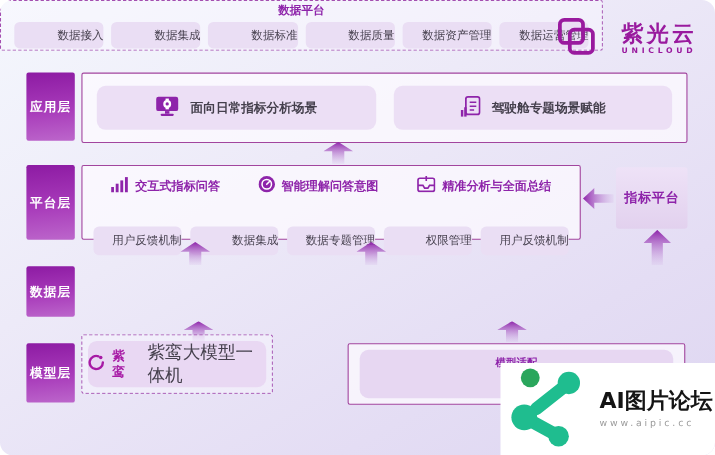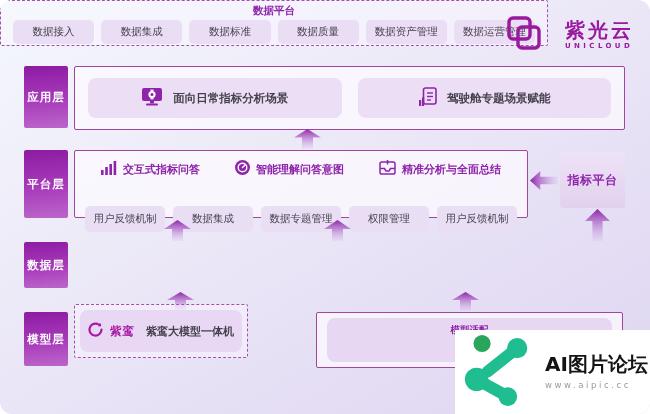--- a/index.html
+++ b/index.html
@@ -27,35 +27,35 @@
         border:1px solid #a2459e;border-radius:2px;gap:28px;}
   .box-app{left:74px;top:66px;width:551px;height:64px;display:flex;gap:16px;padding:11px 13px;}
   .app-card{flex:1;background:#ecdff5;border-radius:8px;display:flex;align-items:center;justify-content:center;
             gap:10px;font-size:11.5px;font-weight:bold;color:#45404d;}
 
   .box-platform{left:74px;top:150px;width:454px;height:68px;display:flex;flex-direction:column;
                 justify-content:space-between;padding:9px 10px 8px 10px;}
   .feature-row{display:flex;justify-content:space-between;align-items:center;padding:0 16px;}
   .feature{display:flex;align-items:center;gap:6px;color:#8e24aa;font-weight:bold;font-size:11px;}
   .chip-row{display:flex;gap:8px;}
-  .chip{flex:1;background:#eadef4;border-radius:5px;padding:6px 0;text-align:center;
+  .chip{flex:1;background:#eadef4;border-radius:5px;padding:6px 0;text-align:right;
         font-size:10.5px;color:#47414f;}
 
   .box-data{left:74px;top:242px;width:548px;height:46px;background:rgba(251,248,254,.45);
             border:1.5px dashed #a44fb0;border-radius:2px;box-sizing:border-box;padding:3px 12px 0 12px;}
   .data-title{text-align:center;font-size:10.5px;font-weight:bold;color:#8e24aa;line-height:1.2;}
   .data-chips{display:flex;gap:7px;margin-top:3px;}
   .box-data .chip{padding:5px 0;}
 
   .box-model-left{position:absolute;left:74px;top:304px;width:174px;height:54px;box-sizing:border-box;
                   border:1.5px dashed #a44fb0;border-radius:2px;background:rgba(251,248,254,.45);padding:5px;}
   .model-card{height:100%;background:#e9d8f3;border-radius:8px;display:flex;align-items:center;
               justify-content:center;gap:7px;}
   .zl-word{font-size:11.5px;font-weight:bold;color:#a71aa5;letter-spacing:1px;}
-  .zl-text{font-size:11px;font-weight:bold;color:#45404d;margin-left:4px;}
+  .zl-text{font-size:16px;font-weight:normal;color:#45404d;margin-left:4px;}
 
   .box-model-right{position:absolute;left:316px;top:312px;width:307px;height:56px;box-sizing:border-box;
                    border:1px solid #a2459e;border-radius:2px;background:rgba(253,251,255,.72);padding:5px 10px;}
   .model-right-chip{position:relative;height:100%;background:#e7d7f2;border-radius:8px;}
   .model-right-title{position:absolute;left:0;right:0;top:6px;text-align:center;
                      font-size:9.5px;font-weight:bold;color:#8e24aa;}
 
   
   .indicator-box{position:absolute;left:560px;top:152px;width:65px;height:56px;
                  background:linear-gradient(180deg,#eee2f7 0%,#e2d1ee 100%);border-radius:3px;

